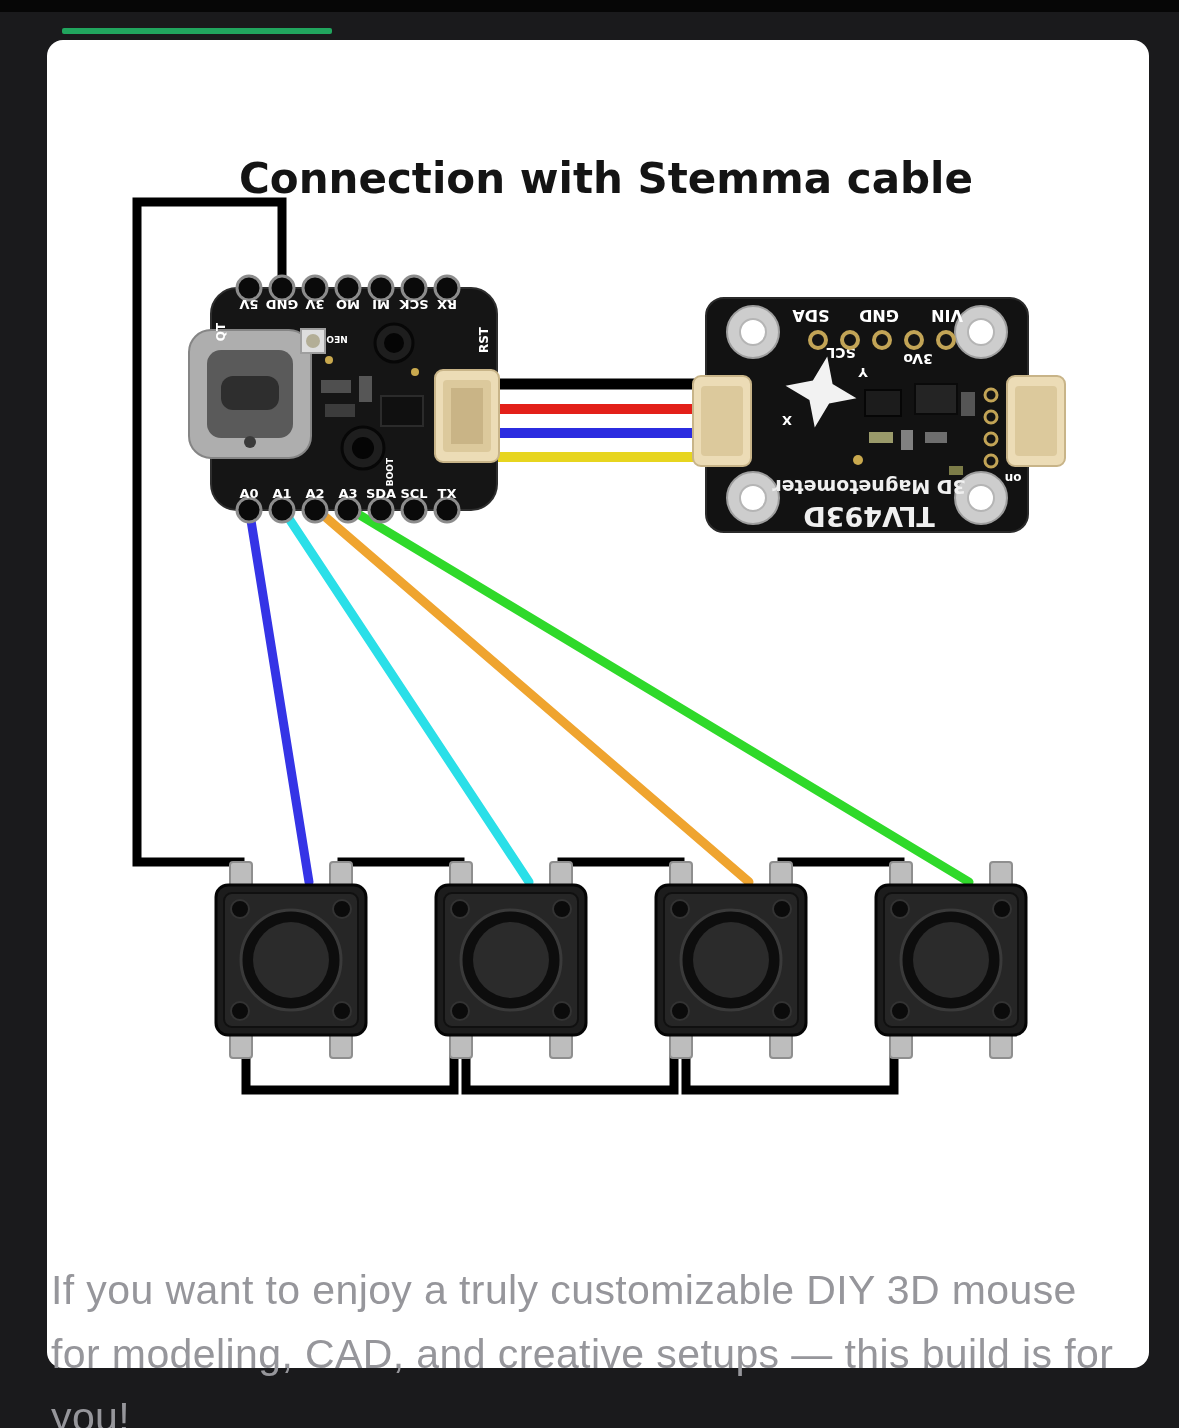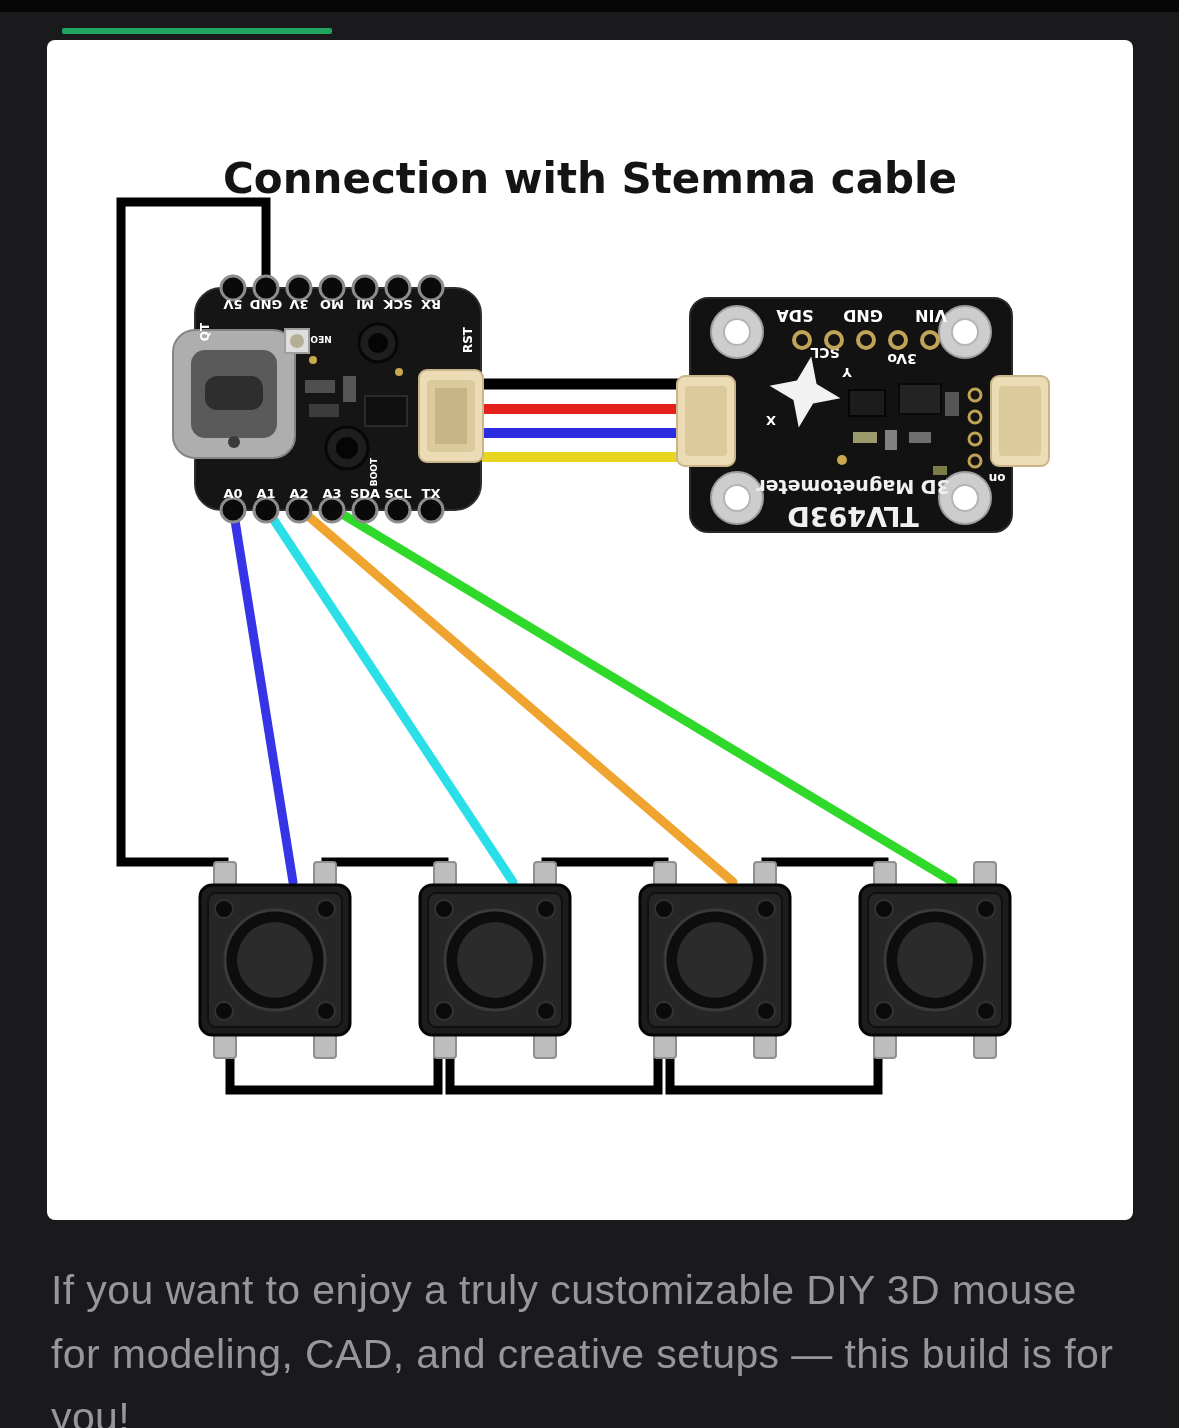--- a/index.html
+++ b/index.html
@@ -1,20 +1,20 @@
 <!DOCTYPE html>
 <html><head>
 <meta charset="utf-8">
 <style>
   html,body{margin:0;padding:0;background:#101012;}
   .screen{position:relative;width:1179px;height:1428px;background:#1a1a1c;overflow:hidden;
           font-family:"Liberation Sans", sans-serif;}
   .top-bar{position:absolute;left:0;top:0;width:1179px;height:12px;background:#060606;}
   .progress-bar{position:absolute;left:62px;top:28px;width:270px;height:6px;background:#21a55e;border-radius:2px;}
-  .card{position:absolute;left:47px;top:40px;width:1086px;height:1180px;background:#ffffff;border-radius:8px;}
+  .card{position:absolute;left:47px;top:40px;width:1086px;height:1328px;background:#ffffff;border-radius:16px;padding-left:16px;}
   .card svg{display:block;}
   .caption{position:absolute;left:51px;top:1218px;width:1080px;color:#96969b;
            font-size:41px;line-height:1.55;letter-spacing:0.4px;font-weight:400;}
   text{font-family:"DejaVu Sans", sans-serif;}
 </style>
 </head>
 <body>
 
 <div class="screen">
   <div class="top-bar"></div>

